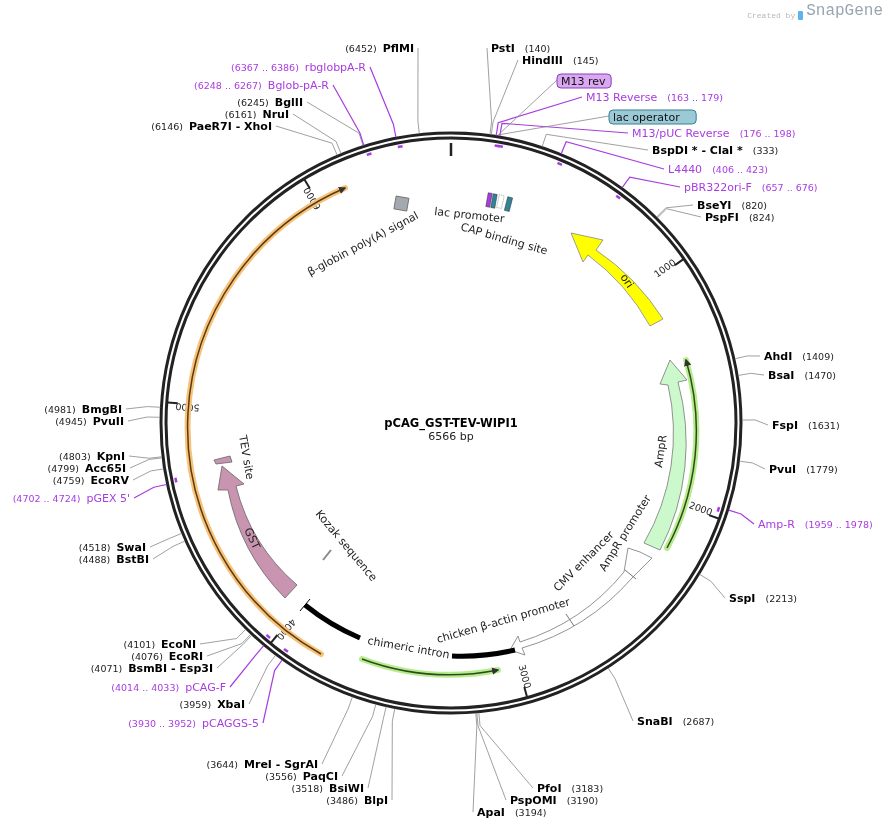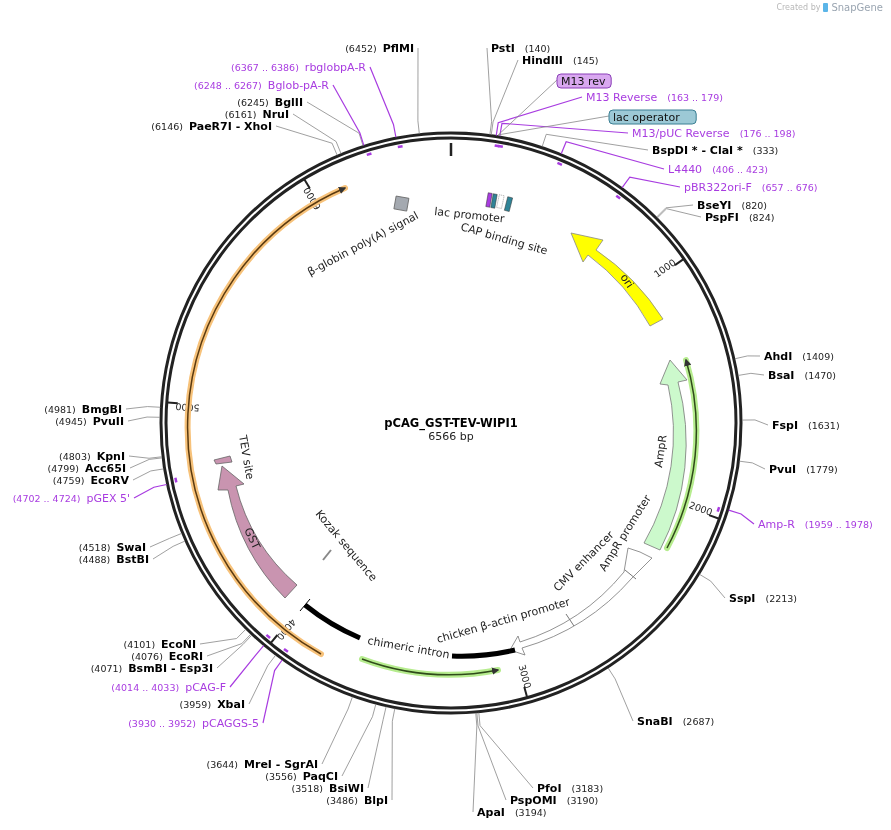--- a/index.html
+++ b/index.html
@@ -1,21 +1,21 @@
 <!DOCTYPE html>
 <html><head>
 <meta charset="utf-8">
 <style>
   html, body { margin: 0; padding: 0; background: #ffffff; }
   body { width: 891px; height: 830px; position: relative; overflow: hidden;
          font-family: "DejaVu Sans", sans-serif; }
   #map { position: absolute; left: 0; top: 0; width: 891px; height: 830px; }
   .watermark { position: absolute; right: 8px; top: 2px; font-size: 8px; color: #b8b8b8;
-               display: flex; align-items: center; gap: 3px; }
-  .watermark .brand { font-size: 10px; color: #9aa5b1; }
+               display: flex; align-items: flex-end; gap: 3px; font-family: Liberation Mono, monospace; }
+  .watermark .brand { font-size: 16px; color: #9aa5b1; }
   .watermark .logo { width: 5px; height: 9px; background: #5bb5e8; border-radius: 1px; display:inline-block; }
   svg text { font-family: "DejaVu Sans", sans-serif; }
   .lbl-name { font-weight: bold; font-size: 11px; fill: #000; }
   .lbl-pos { font-size: 9.5px; fill: #222; }
   .lbl-primer { font-size: 11px; fill: #a83ce0; }
   .lbl-primer-pos { font-size: 9.5px; fill: #a83ce0; }
   .feat-lbl { font-size: 11px; fill: #222; }
   .title { font-weight: bold; font-size: 11.5px; fill: #000; }
   .subtitle { font-size: 11px; fill: #222; }
 </style>

